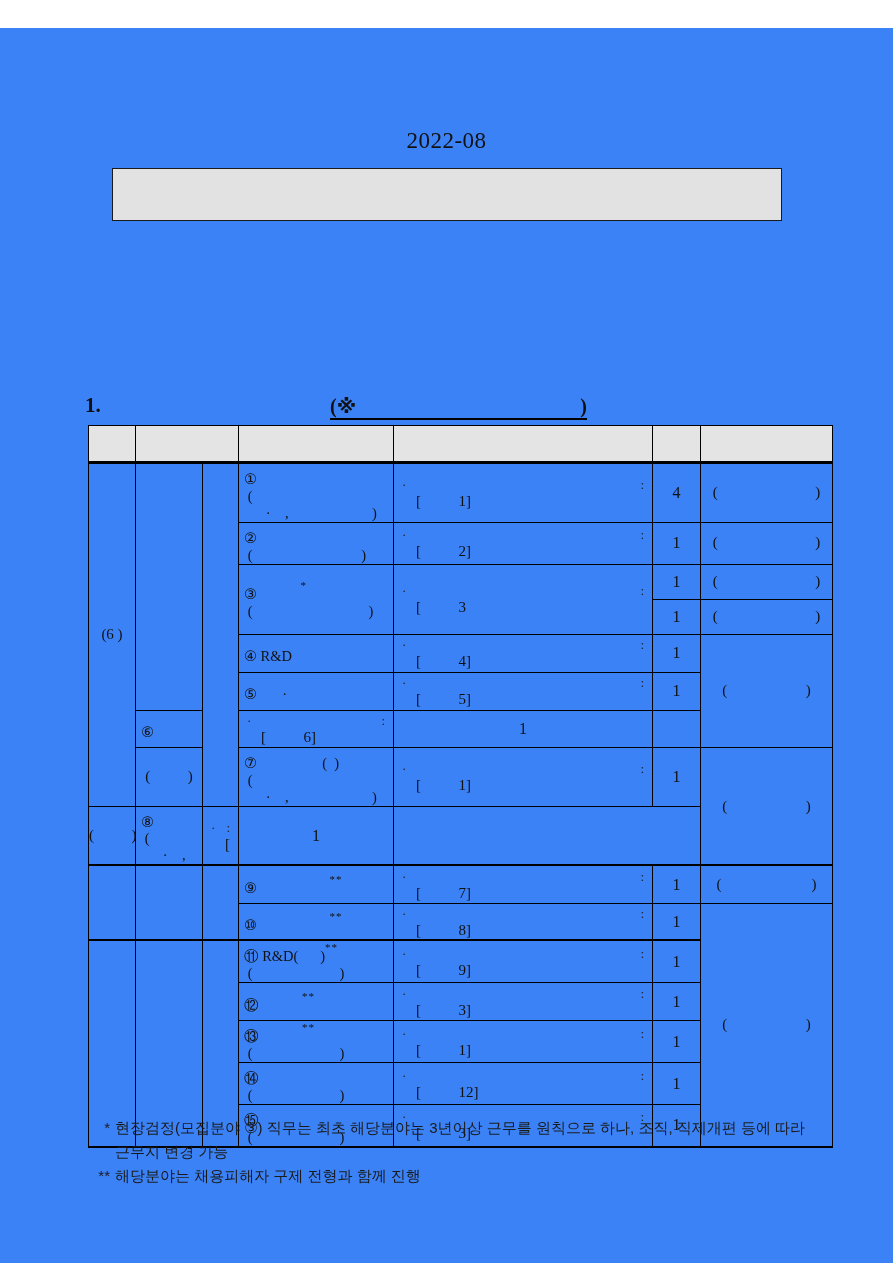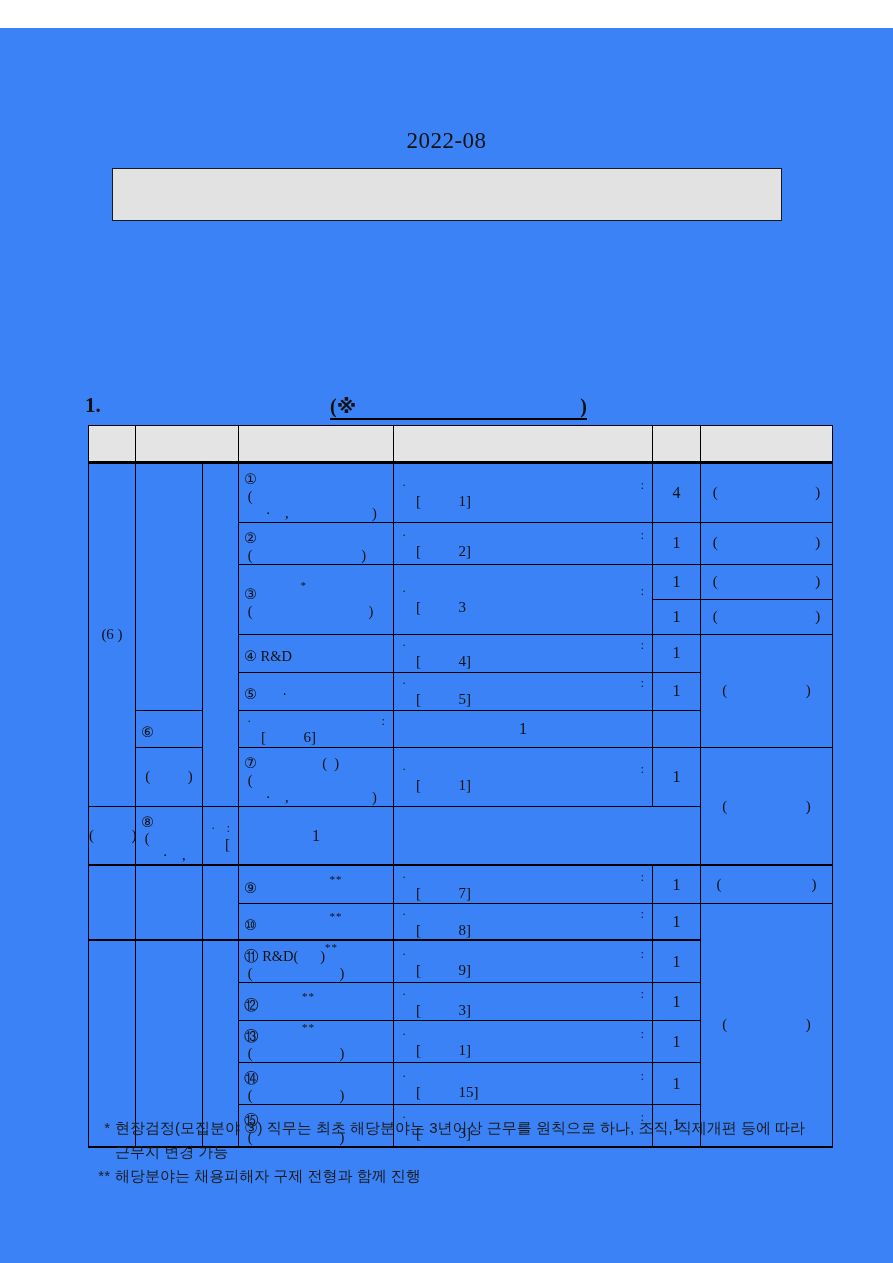--- a/index.html
+++ b/index.html
@@ -334,21 +334,21 @@
     <tr style="height:37px">
       <td>
             <div class="titlebox"><div><span>⑭</span><sup class="mk"></sup></div><div> (                        )</div></div>
           </td>
       <td>
             <div class="descbox">
               <div class="dline1">
                 <span>·</span>
                 <span>:</span>
               </div>
-              <div class="dline2">[          15]</div>
+              <div class="dline2">[          12]</div>
             </div>
           </td>
       <td class="cnt">1</td>
     </tr>
 
     <tr style="height:38px;border-bottom:2px solid #000">
       <td>
             <div class="titlebox"><div><span>⑮</span><sup class="mk"></sup></div><div> (                        )</div></div>
           </td>
       <td>

